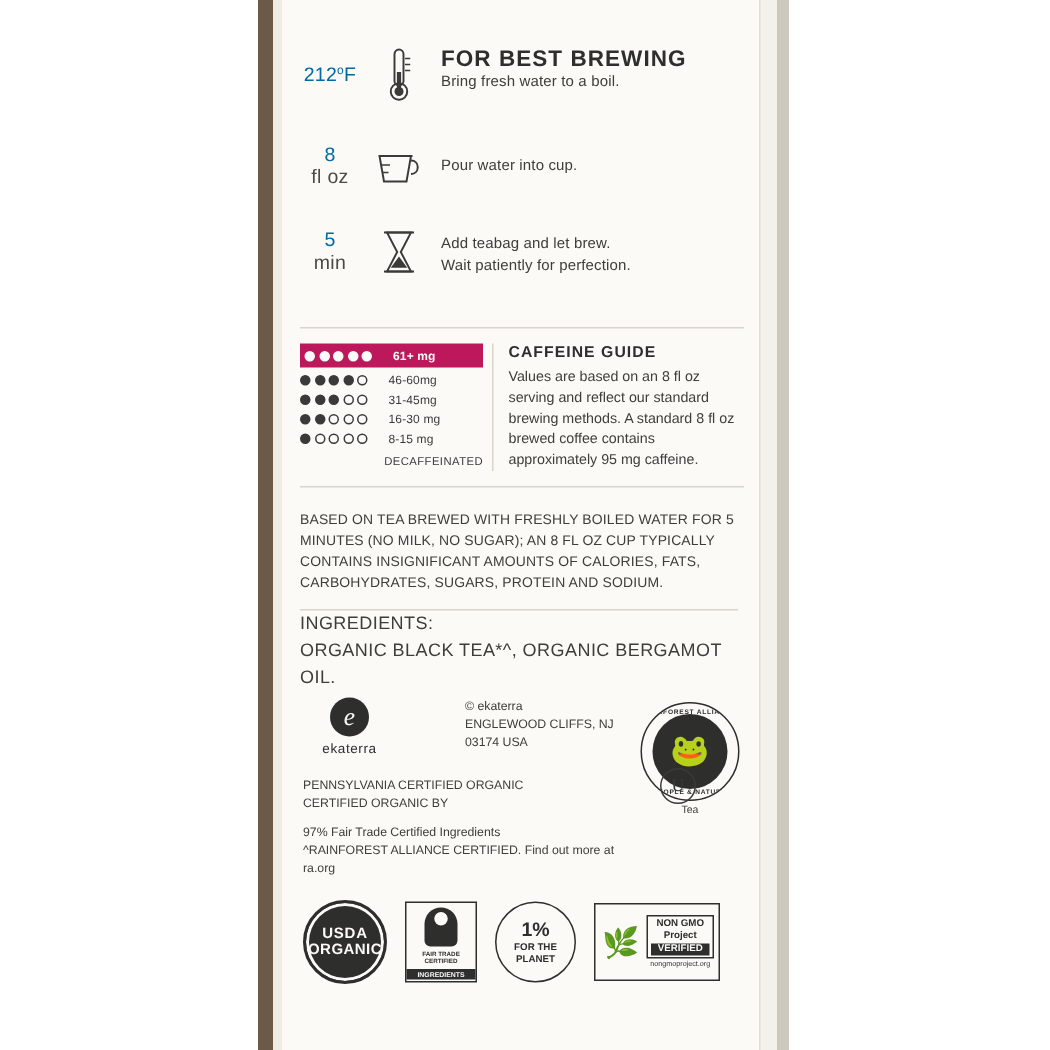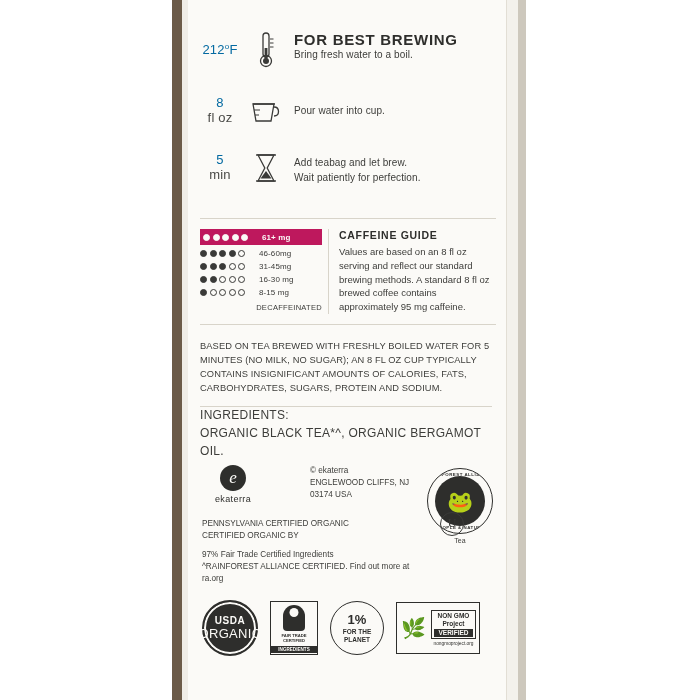--- a/index.html
+++ b/index.html
@@ -347,21 +347,21 @@
     background: #2e2e2c;
     color: #fbfaf7;
     display: flex;
     flex-direction: column;
     align-items: center;
     justify-content: center;
     border: 2px solid #2e2e2c;
     box-shadow: inset 0 0 0 2px #fbfaf7;
   }
   .usda .t1 { font-size: 10px; font-weight: bold; letter-spacing: .5px; }
-  .usda .t2 { font-size: 13px; font-weight: normal; letter-spacing: .3px; }
+  .usda .t2 { font-size: 10px; font-weight: bold; letter-spacing: .3px; }
   .ft {
     width: 48px; height: 54px;
     border: 1.4px solid #2e2e2c;
     display: flex;
     flex-direction: column;
     align-items: center;
     justify-content: flex-start;
     padding-top: 3px;
     box-sizing: border-box;
   }

